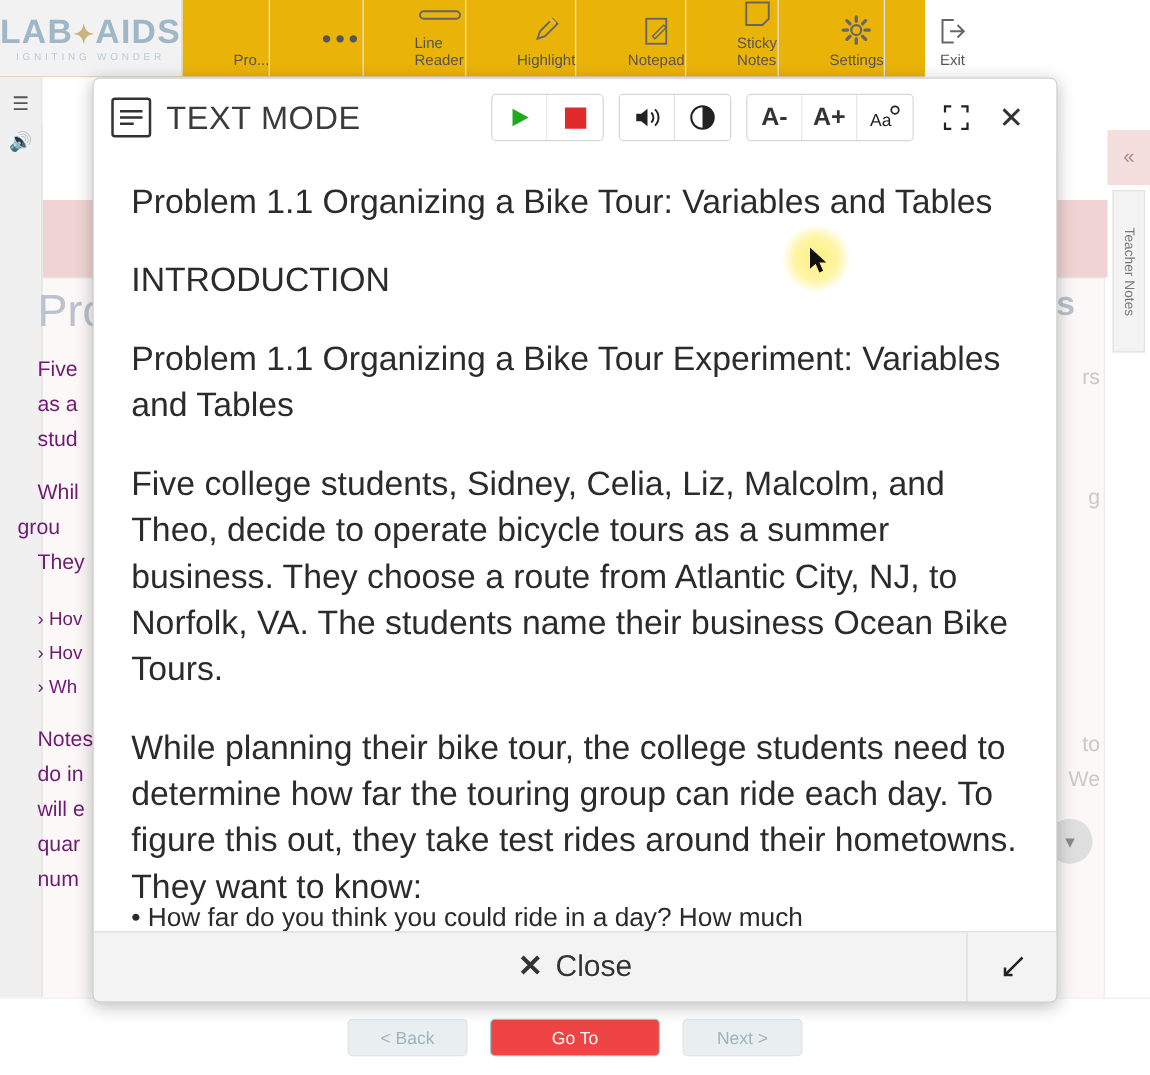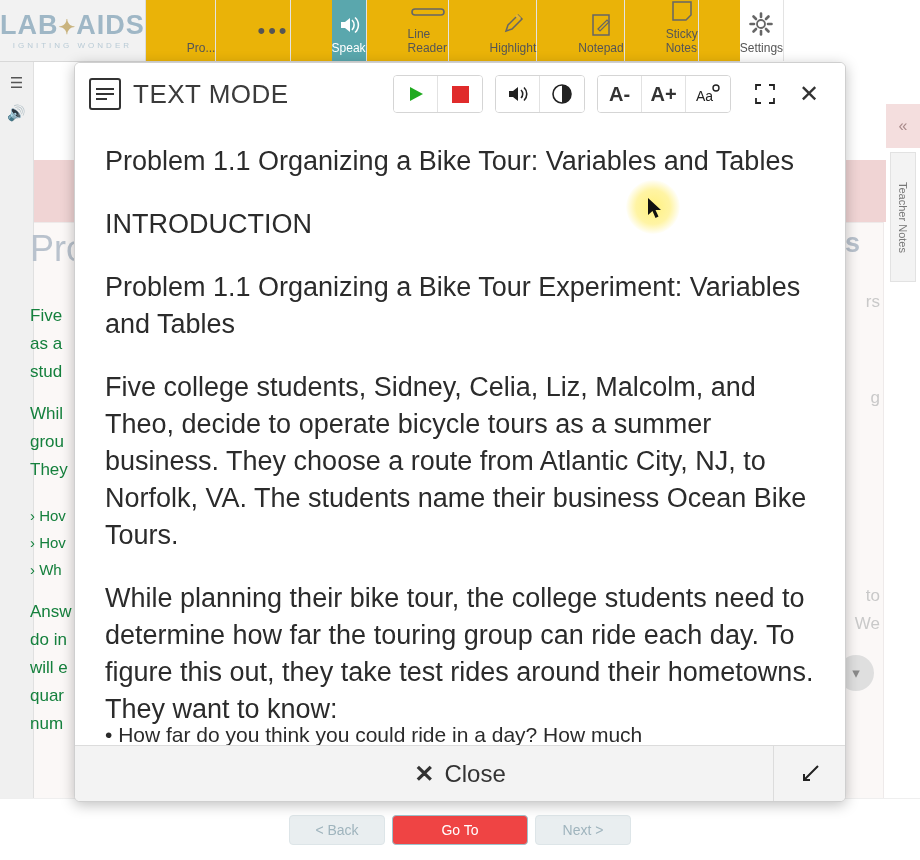--- a/index.html
+++ b/index.html
@@ -85,21 +85,21 @@
     background: #fbf8f7; border: 1px solid #eeeaea;
   }
   .bg-h1 {
     position: absolute; top: 228px; left: 30px;
     font-size: 36px; font-weight: normal; color: #b9c2cd;
   }
   .bg-h1-right {
     position: absolute; top: 228px; right: 60px;
     font-size: 27px; font-weight: bold; color: #b9c2cd;
   }
-  .bg-p { position: absolute; color: #15803d; font-size: 17px; line-height: 28px; margin-top: 20px; }
+  .bg-p { position: absolute; color: #701a75; font-size: 17px; line-height: 28px; }
   .bg-right-frag { position: absolute; color: #c9c9c9; font-size: 17px; line-height: 28px; right: 40px; text-align: right;}
   .collapse-btn {
     position: absolute; top: 104px; right: 0; width: 34px; height: 44px;
     background: #f4dede; color: #a98b8b; font-size: 16px;
     display: flex; align-items: center; justify-content: center;
   }
   .teacher-tab {
     position: absolute; top: 152px; right: 4px; width: 26px; height: 130px;
     background: #f3f3f3; border: 1px solid #e2e2e2; color: #777; font-size: 11px;
     display: flex; align-items: center; justify-content: center;
@@ -108,21 +108,21 @@
   .round-arrow {
     position: absolute; top: 655px; right: 46px; width: 36px; height: 36px;
     border-radius: 50%; background: #dfdfdf; color: #8a8a8a;
     display: flex; align-items: center; justify-content: center; font-size: 15px;
   }
 
   
   .bottom-nav {
     position: absolute; bottom: 0; left: 0; width: 920px; height: 62px;
     background: #ffffff; display: flex; align-items: center; justify-content: center;
-    gap: 7px; border-top: 1px solid #efefef;
+    gap: 18px; border-top: 1px solid #efefef;
   }
   .nav-btn {
     width: 96px; height: 30px; border-radius: 4px; font-size: 14px;
     display: flex; align-items: center; justify-content: center;
     background: #e9eef0; color: #9fb4bd; border: 1px solid #dde5e8;
   }
   .nav-btn.primary { background: #ef4444; color: #ffffff; border-color: #9dc2cc; width: 136px;}
 
   
   .modal {
@@ -228,30 +228,20 @@
 
   <div class="tb-item tb-prog">
     <div class="ic"></div>
     <div class="lbl">Pro...</div>
   </div>
 
   <div class="tb-item tb-dots">
     <div style="display:flex;align-items:center;height:62px;">•••</div>
   </div>
 
-  <div class="tb-item tb-speak">
-    <div class="ic">
-      <svg width="28" height="24" viewBox="0 0 28 24">
-        <path d="M6 9 h4 l5 -4 v14 l-5 -4 h-4 z" fill="#fff"></path>
-        <path d="M17 7 a7 7 0 0 1 0 10" stroke="#fff" stroke-width="1.6" fill="none"></path>
-        <path d="M20 4.5 a10 10 0 0 1 0 15" stroke="#fff" stroke-width="1.6" fill="none"></path>
-      </svg>
-    </div>
-    <div class="lbl">Speak</div>
-  </div>
 
   <div class="tb-item tb-line">
     <div class="ic">
       <svg width="40" height="22" viewBox="0 0 40 22">
           <rect x="4" y="8" width="32" height="6" rx="3" fill="none" stroke="#666" stroke-width="1.6"></rect>
         </svg>
     </div>
     <div class="lbl">Line Reader</div>
   </div>
 
@@ -296,20 +286,29 @@
           <line x1="5.5" y1="5.5" x2="8" y2="8"></line>
             <line x1="18" y1="18" x2="20.5" y2="20.5"></line>
           <line x1="20.5" y1="5.5" x2="18" y2="8"></line>
             <line x1="8" y1="18" x2="5.5" y2="20.5"></line>
         </g>
       </svg>
     </div>
     <div class="lbl">Settings</div>
   </div>
 
+  <div class="tb-item tb-exit">
+    <div class="ic">
+      <svg width="26" height="24" viewBox="0 0 26 24">
+        <path d="M14 3 h-9 v18 h9" fill="none" stroke="#666" stroke-width="1.6"></path>
+        <path d="M17 7 l5 5 l-5 5 M11 12 h11" fill="none" stroke="#666" stroke-width="1.6"></path>
+      </svg>
+    </div>
+    <div class="lbl">Exit</div>
+  </div>
 </div>
 
 <div class="page-bg">
   <div class="content-card"></div>
   <div class="pink-band"></div>
 </div>
 
 <div class="left-rail">
   <div class="rail-icon">☰</div>
   <div class="rail-icon">🔊</div>
@@ -317,26 +316,26 @@
 
 <div class="hdr-strip">INTR</div>
 
 <div class="bg-h1">Pro</div>
 <div class="bg-h1-right">s</div>
 
 <div class="bg-p" style="top:282px; left:30px;">Five</div>
 <div class="bg-p" style="top:310px; left:30px;">as a</div>
 <div class="bg-p" style="top:338px; left:30px;">stud</div>
 <div class="bg-p" style="top:380px; left:30px;">Whil</div>
-<div class="bg-p" style="top:408px; left:30px;">grou</div>
+<div class="bg-p" style="top:408px; left:14px;">grou</div>
 <div class="bg-p" style="top:436px; left:30px;">They</div>
 <div class="bg-p" style="top:482px; left:30px; font-size:15px;">› Hov</div>
 <div class="bg-p" style="top:509px; left:30px; font-size:15px;">› Hov</div>
 <div class="bg-p" style="top:536px; left:30px; font-size:15px;">› Wh</div>
-<div class="bg-p" style="top:578px; left:30px;">Answ</div>
+<div class="bg-p" style="top:578px; left:30px;">Notes</div>
 <div class="bg-p" style="top:606px; left:30px;">do in</div>
 <div class="bg-p" style="top:634px; left:30px;">will e</div>
 <div class="bg-p" style="top:662px; left:30px;">quar</div>
 <div class="bg-p" style="top:690px; left:30px;">num</div>
 
 <div class="bg-right-frag" style="top:288px;">rs</div>
 <div class="bg-right-frag" style="top:384px;">g</div>
 <div class="bg-right-frag" style="top:582px;">to</div>
 <div class="bg-right-frag" style="top:610px;">We</div>
 <div class="bg-right-frag" style="top:656px; right:76px;">e</div>

